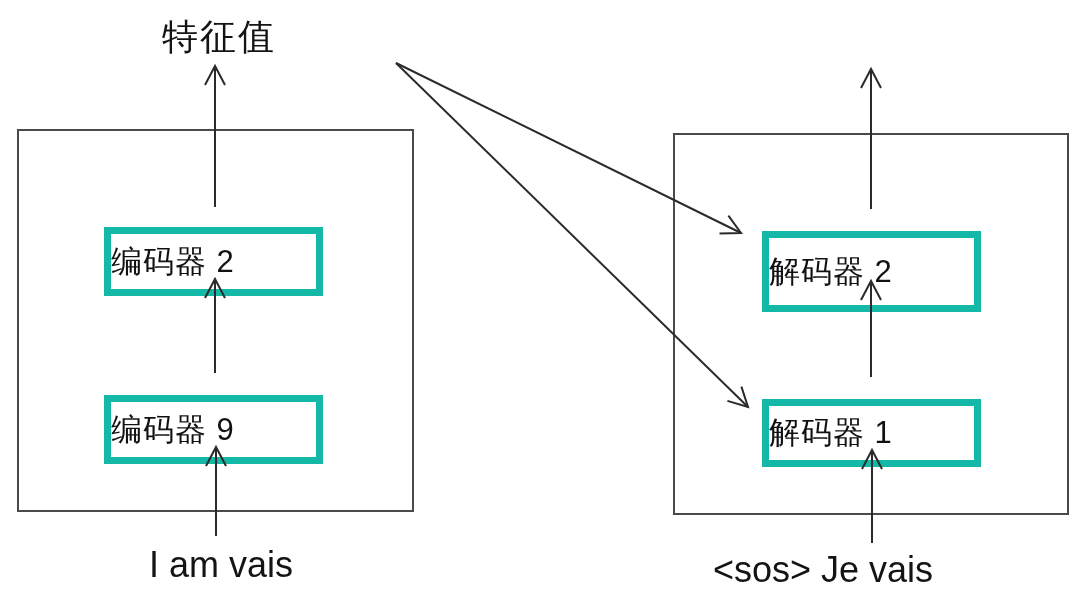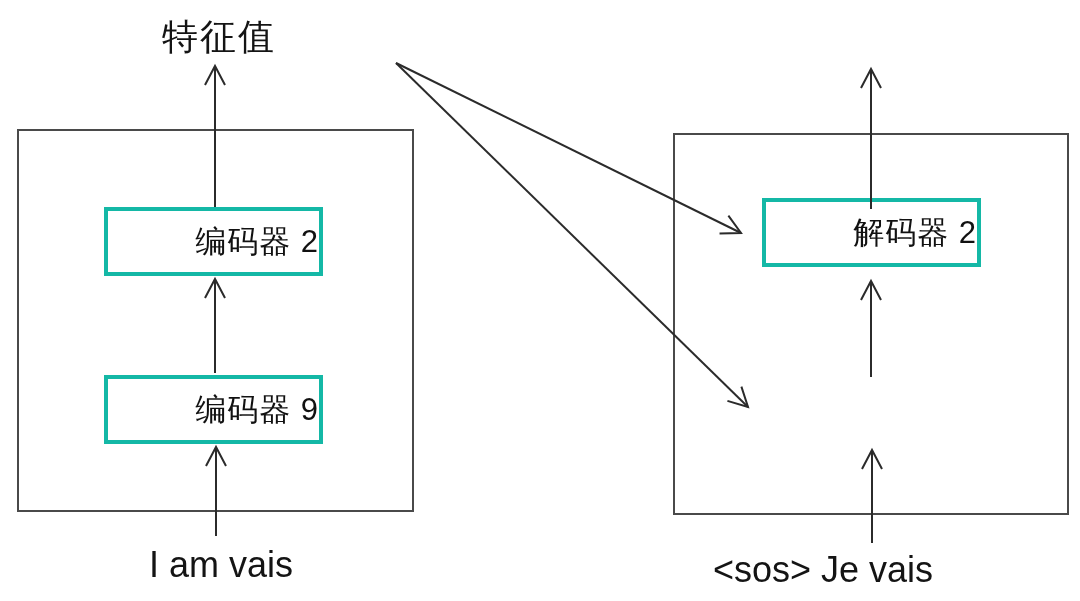--- a/index.html
+++ b/index.html
@@ -18,33 +18,34 @@
   .outer-box {
     position: absolute;
     border: 2px solid #4a4a4a;
     background: transparent;
     box-sizing: border-box;
   }
   .outer-box.left  { left: 17px;  top: 129px; width: 397px; height: 383px; }
   .outer-box.right { left: 673px; top: 133px; width: 396px; height: 382px; }
   .block {
     position: absolute;
-    border: 4px solid #14b8a6;
+    border: 7px solid #14b8a6;
     background: #ffffff;
     box-sizing: border-box;
     display: flex;
     align-items: center;
-    justify-content: flex-end;
+    justify-content: flex-start;
     font-size: 31px;
     color: #111111;
     letter-spacing: 1px;
+    margin-top: 20px;
   }
   .block.enc2 { left: 104px; top: 207px; width: 219px; height: 69px; }
   .block.enc1 { left: 104px; top: 375px; width: 219px; height: 69px; }
-  .block.dec2 { left: 762px; top: 198px; width: 219px; height: 69px; }
+  .block.dec2 { left: 762px; top: 211px; width: 219px; height: 81px; }
   .block.dec1 { left: 762px; top: 379px; width: 219px; height: 68px; }
   .label {
     position: absolute;
     font-size: 36px;
     color: #141414;
     white-space: nowrap;
     transform: translateX(-50%);
   }
   .label.feature  { left: 219px; top: 13px; letter-spacing: 2px; }
   .label.out-fr   { left: 867px; top: 19px; }
@@ -69,20 +70,23 @@
 
   <div class="block enc2">
     <span>编码器 2</span>
   </div>
   <div class="block enc1">
     <span>编码器 9</span>
   </div>
   <div class="block dec2">
     <span>解码器 2</span>
   </div>
+  <div class="block dec1">
+    <span>解码器 1</span>
+  </div>
 
   <div class="label feature">特征值</div>
   <div class="label in-en">I am vais</div>
   <div class="label in-sos">&lt;sos&gt; Je vais</div>
 
   <svg class="wires" viewBox="0 0 1080 601">
     <defs>
       <marker id="arrowhead" markerUnits="userSpaceOnUse" markerWidth="26" markerHeight="26" viewBox="0 0 26 26" refX="22" refY="13" orient="auto">
         <path d="M3,3 L22,13 L3,23" fill="none" stroke="#2b2b2b" stroke-width="2"></path>
       </marker>

